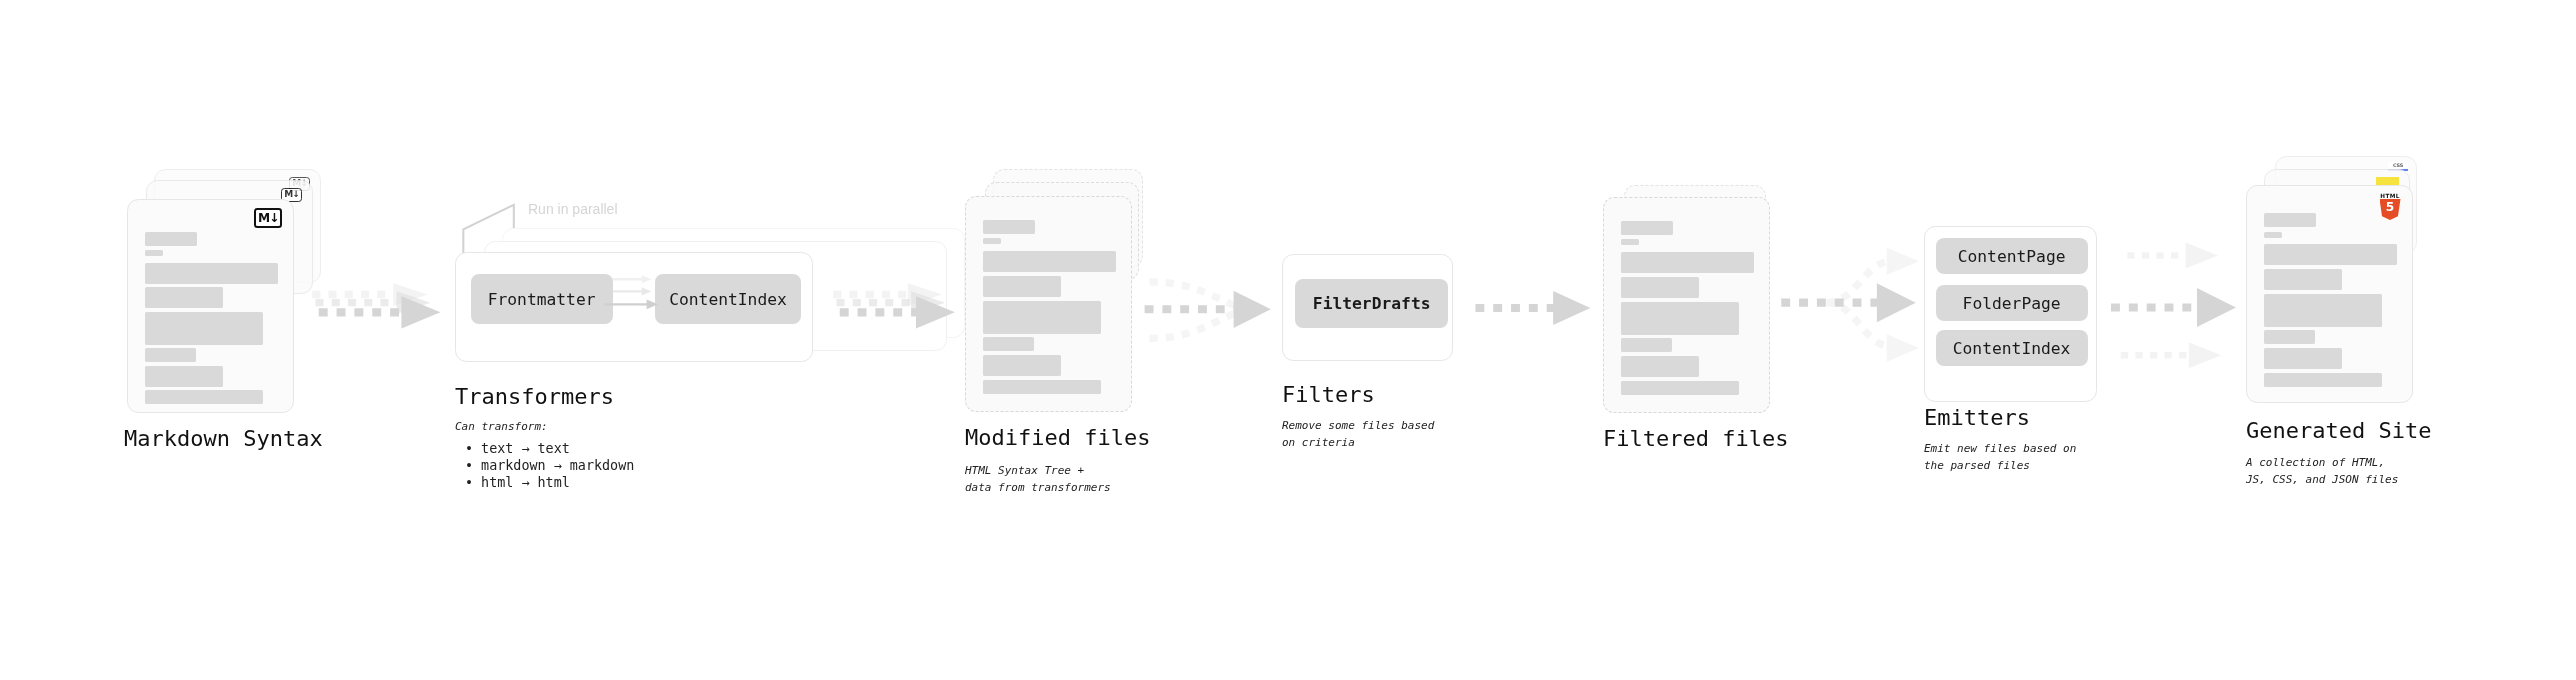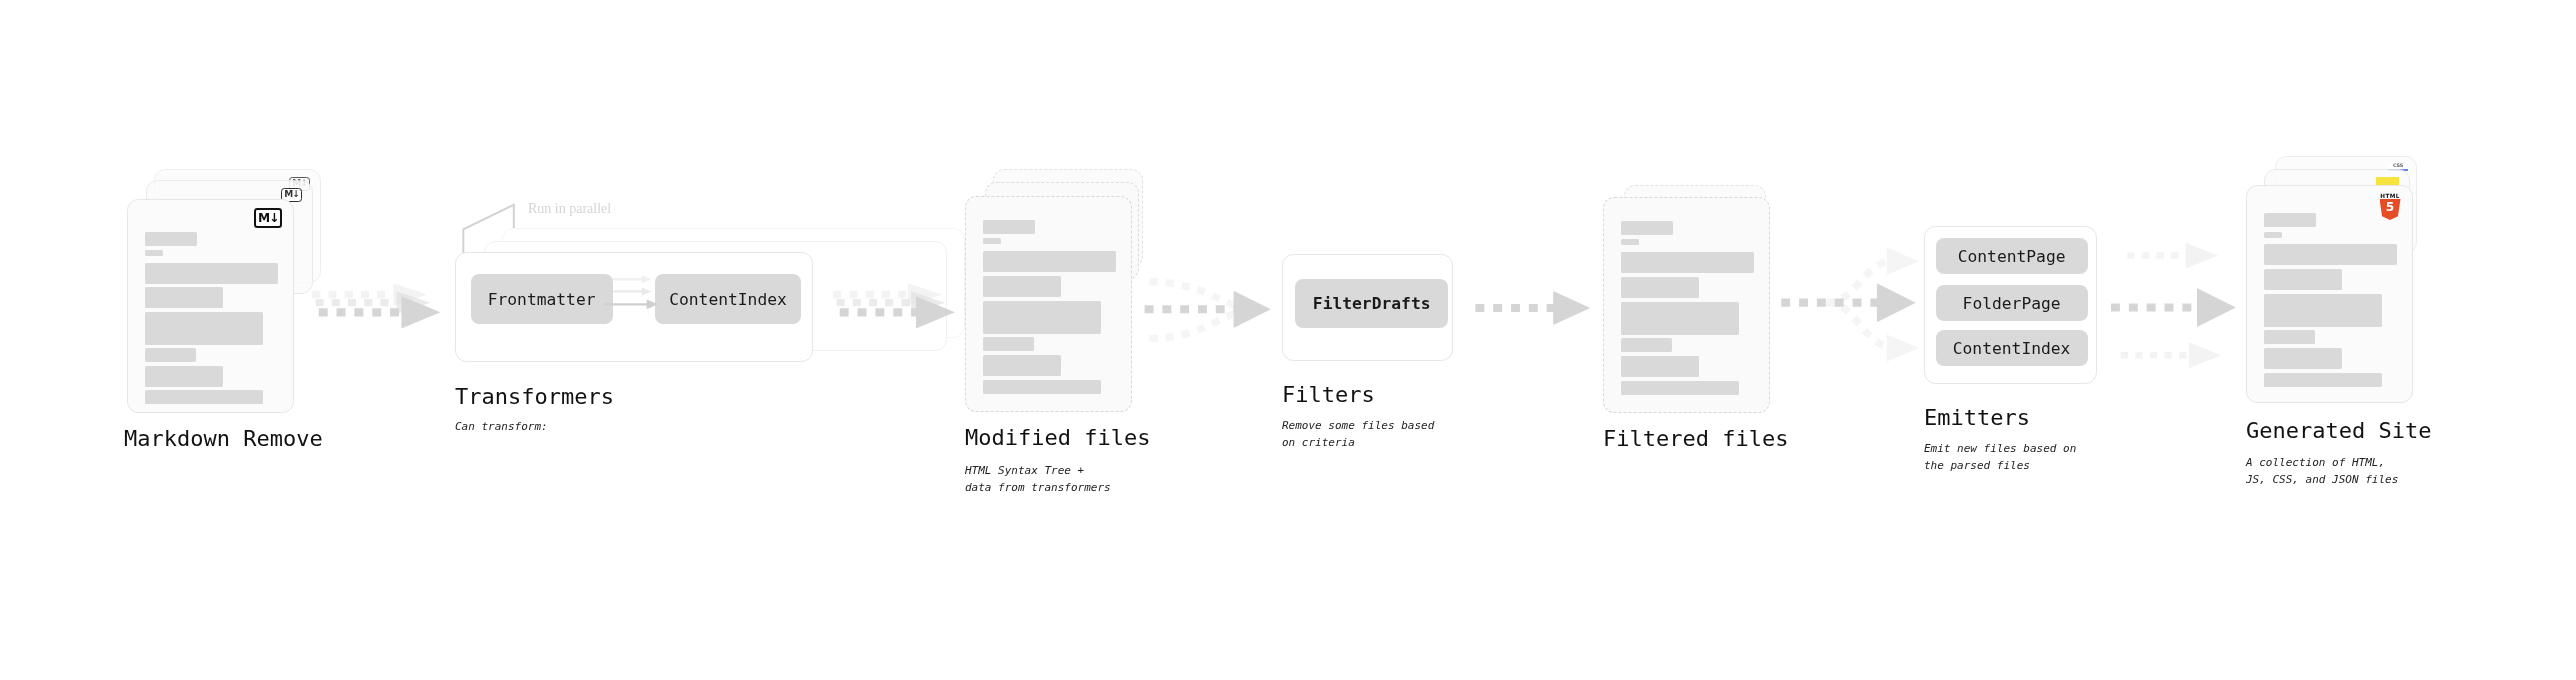--- a/index.html
+++ b/index.html
@@ -89,21 +89,21 @@
     font-family: "DejaVu Sans Mono","Liberation Mono",monospace;
     font-size: 22px; color: #111; white-space: nowrap;
   }
   .sub {
     position: absolute;
     font-family: "DejaVu Sans Mono","Liberation Mono",monospace;
     font-size: 11px; line-height: 17px; color: #222; white-space: pre; font-style: italic;
   }
   .ghostlabel {
     position: absolute;
-    font-family: Liberation Serif, serif;
+    font-family: Liberation Sans, sans-serif;
     font-size: 14px; color: #d5d5d5; white-space: nowrap;
   }
   .bullets { position:absolute; font-family:"DejaVu Sans Mono","Liberation Mono",monospace;
     font-size:13.4px; line-height:17px; color:#222; }
   .bullets div { white-space: pre; }
 
   svg.edge { position: absolute; overflow: visible; }
 </style>
 </head>
 <body>
@@ -122,21 +122,21 @@
       <div class="sk" style="left:17px; top:32px;  width:52px;  height:14px;"></div>
       <div class="sk" style="left:17px; top:50px;  width:18px;  height:5.7px;"></div>
       <div class="sk" style="left:17px; top:63px;  width:133px; height:21px;"></div>
       <div class="sk" style="left:17px; top:87px; width:78px;  height:21px;"></div>
       <div class="sk" style="left:17px; top:112px; width:118px; height:32.5px;"></div>
       <div class="sk" style="left:17px; top:148px; width:51px;  height:14px;"></div>
       <div class="sk" style="left:17px; top:166px; width:78px;  height:21px;"></div>
       <div class="sk" style="left:17px; top:190px; width:118px; height:14px;"></div>
     </div>
   </div>
-  <div class="title" style="left:124px; top:426px;">Markdown Remove</div>
+  <div class="title" style="left:124px; top:426px;">Markdown Syntax</div>
 
   <svg class="edge" style="left:309px; top:283px;" width="146" height="49" viewBox="0 0 180 60">
     <g opacity="0.35">
       <line x1="4" y1="14" x2="108" y2="14" stroke="#dedede" stroke-width="9" stroke-dasharray="10 10"></line>
       <polygon points="104,0 146,14 104,28" fill="#dedede"></polygon>
     </g>
     <g opacity="0.55">
       <line x1="8" y1="24" x2="112" y2="24" stroke="#dcdcdc" stroke-width="9" stroke-dasharray="10 10"></line>
       <polygon points="108,10 150,24 108,38" fill="#dcdcdc"></polygon>
     </g>
@@ -176,20 +176,25 @@
       <polygon points="38,15 50,20 38,25" fill="#dcdcdc"></polygon>
     </g>
     <g>
       <line x1="-8" y1="36" x2="46" y2="36" stroke="#cfcfcf" stroke-width="3"></line>
       <polygon points="44,30 58,36 44,42" fill="#cfcfcf"></polygon>
     </g>
   </svg>
 
   <div class="title" style="left:455px; top:384px;">Transformers</div>
   <div class="sub" style="left:455px; top:418px;">Can transform:</div>
+  <div class="bullets" style="left:465px; top:440px;">
+    <div>• text → text</div>
+    <div>• markdown → markdown</div>
+    <div>• html → html</div>
+  </div>
 
   <svg class="edge" style="left:830px; top:283px;" width="146" height="49" viewBox="0 0 180 60">
     <g opacity="0.35">
       <line x1="4" y1="14" x2="100" y2="14" stroke="#dedede" stroke-width="9" stroke-dasharray="10 10"></line>
       <polygon points="96,0 138,14 96,28" fill="#dedede"></polygon>
     </g>
     <g opacity="0.55">
       <line x1="8" y1="24" x2="104" y2="24" stroke="#dcdcdc" stroke-width="9" stroke-dasharray="10 10"></line>
       <polygon points="100,10 142,24 100,38" fill="#dcdcdc"></polygon>
     </g>
@@ -257,21 +262,21 @@
     <g opacity="0.35">
       <path d="M 60 92 C 96 92, 104 44, 140 40" fill="none" stroke="#e3e3e3" stroke-width="9" stroke-dasharray="10 10"></path>
       <polygon points="134,24 174,41 134,58" fill="#e3e3e3"></polygon>
       <path d="M 60 92 C 96 92, 104 143, 140 147" fill="none" stroke="#e3e3e3" stroke-width="9" stroke-dasharray="10 10"></path>
       <polygon points="134,131 174,148 134,165" fill="#e3e3e3"></polygon>
     </g>
     <line x1="4" y1="92" x2="126" y2="92" stroke="#d5d5d5" stroke-width="10" stroke-dasharray="11 11"></line>
     <polygon points="122,68 170,92 122,116" fill="#d5d5d5"></polygon>
   </svg>
 
-  <div class="panel" style="left:1924px; top:226px; width:173px; height:158px;">
+  <div class="panel" style="left:1924px; top:226px; width:173px; height:176px;">
     <div class="pill" style="left:10.6px; top:11.4px; width:152px; height:36px;">ContentPage</div>
     <div class="pill" style="left:10.6px; top:58px; width:152px; height:36px;">FolderPage</div>
     <div class="pill" style="left:10.6px; top:103px; width:152px; height:36px;">ContentIndex</div>
   </div>
   <div class="title" style="left:1924px; top:405px;">Emitters</div>
   <div class="sub" style="left:1924px; top:440px;">Emit new files based on
 the parsed files</div>
 
   <svg class="edge" style="left:2111px; top:232px;" width="146" height="138" viewBox="0 0 180 170">
     <g opacity="0.38">

